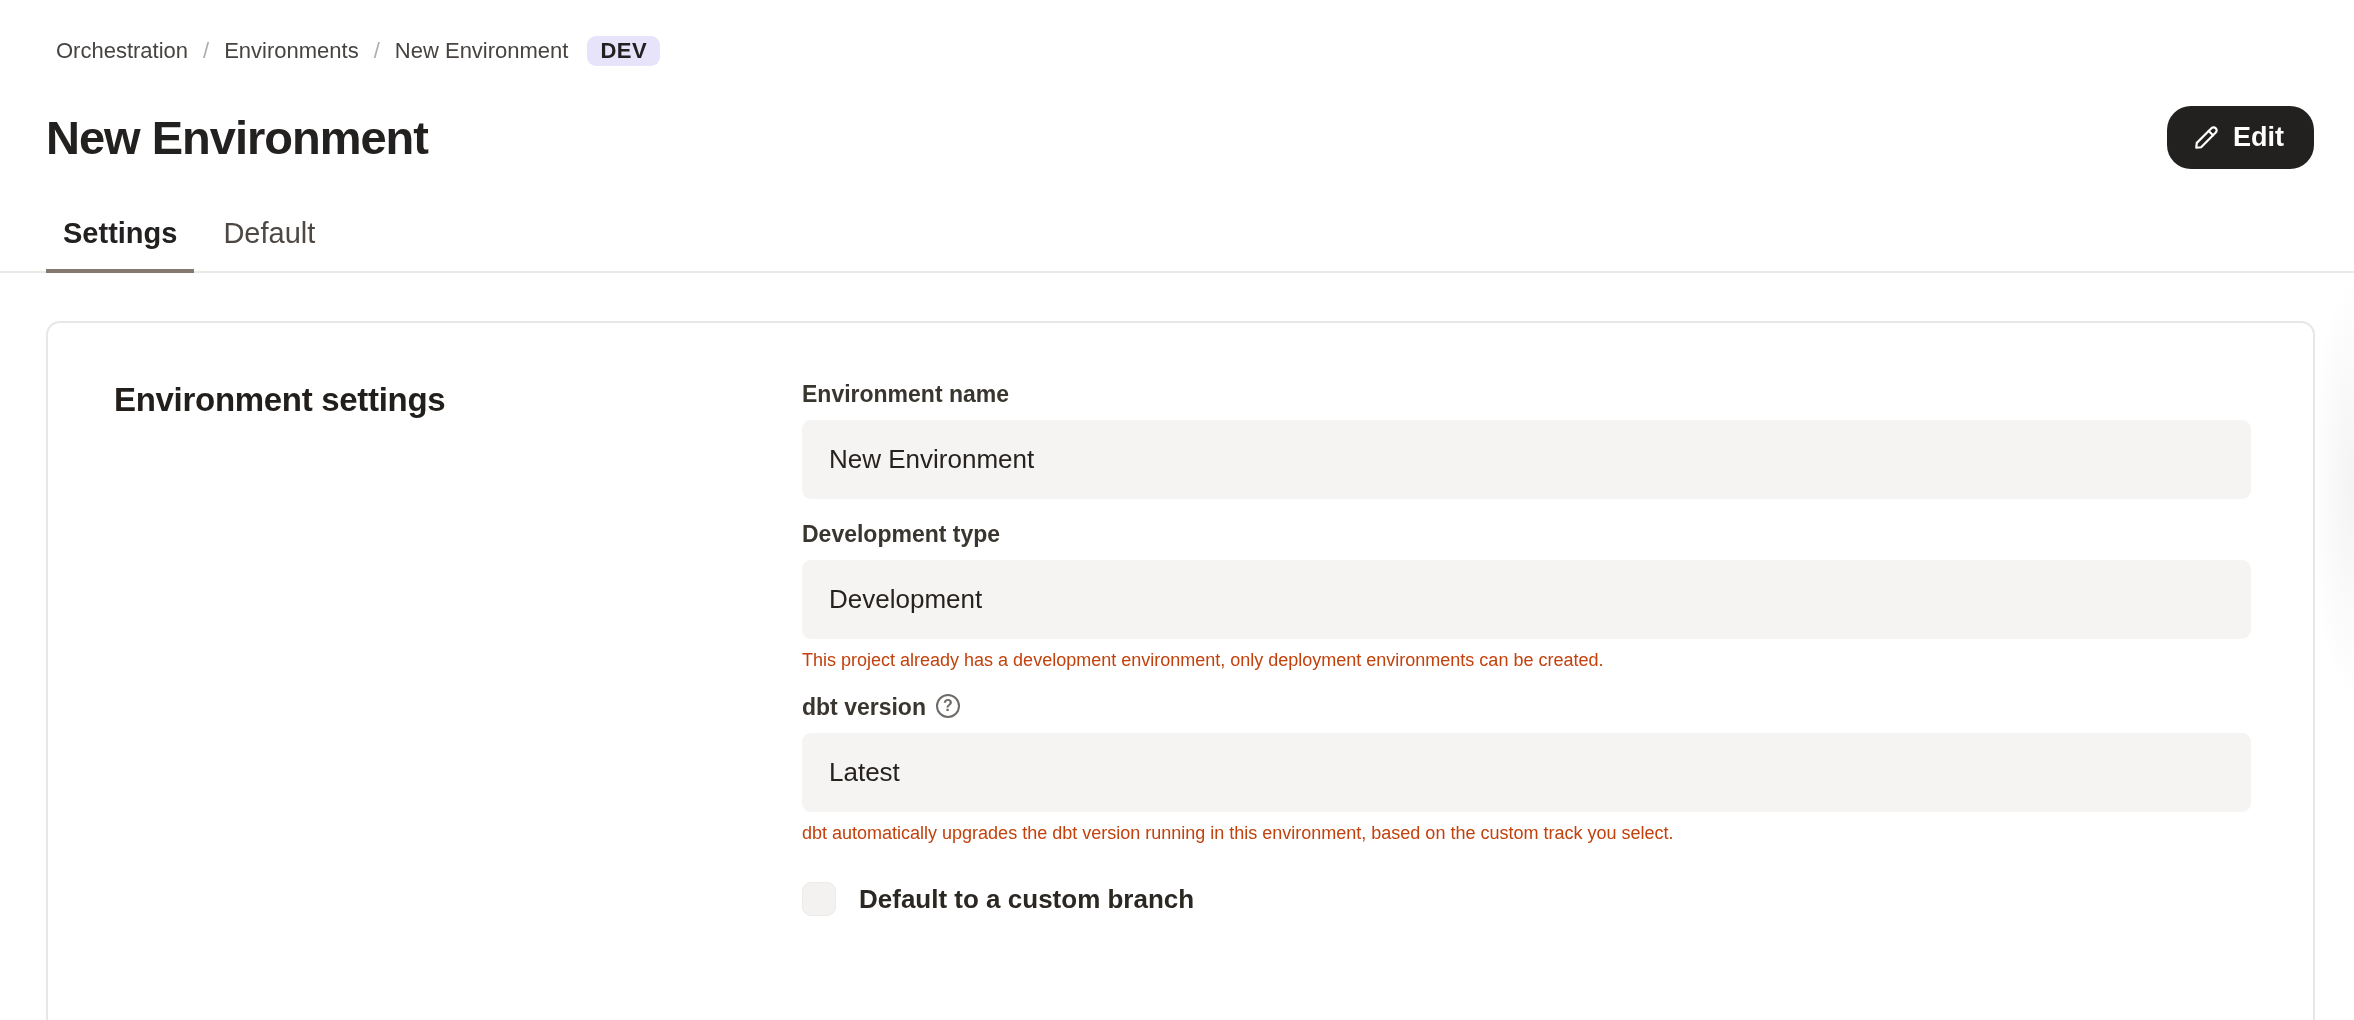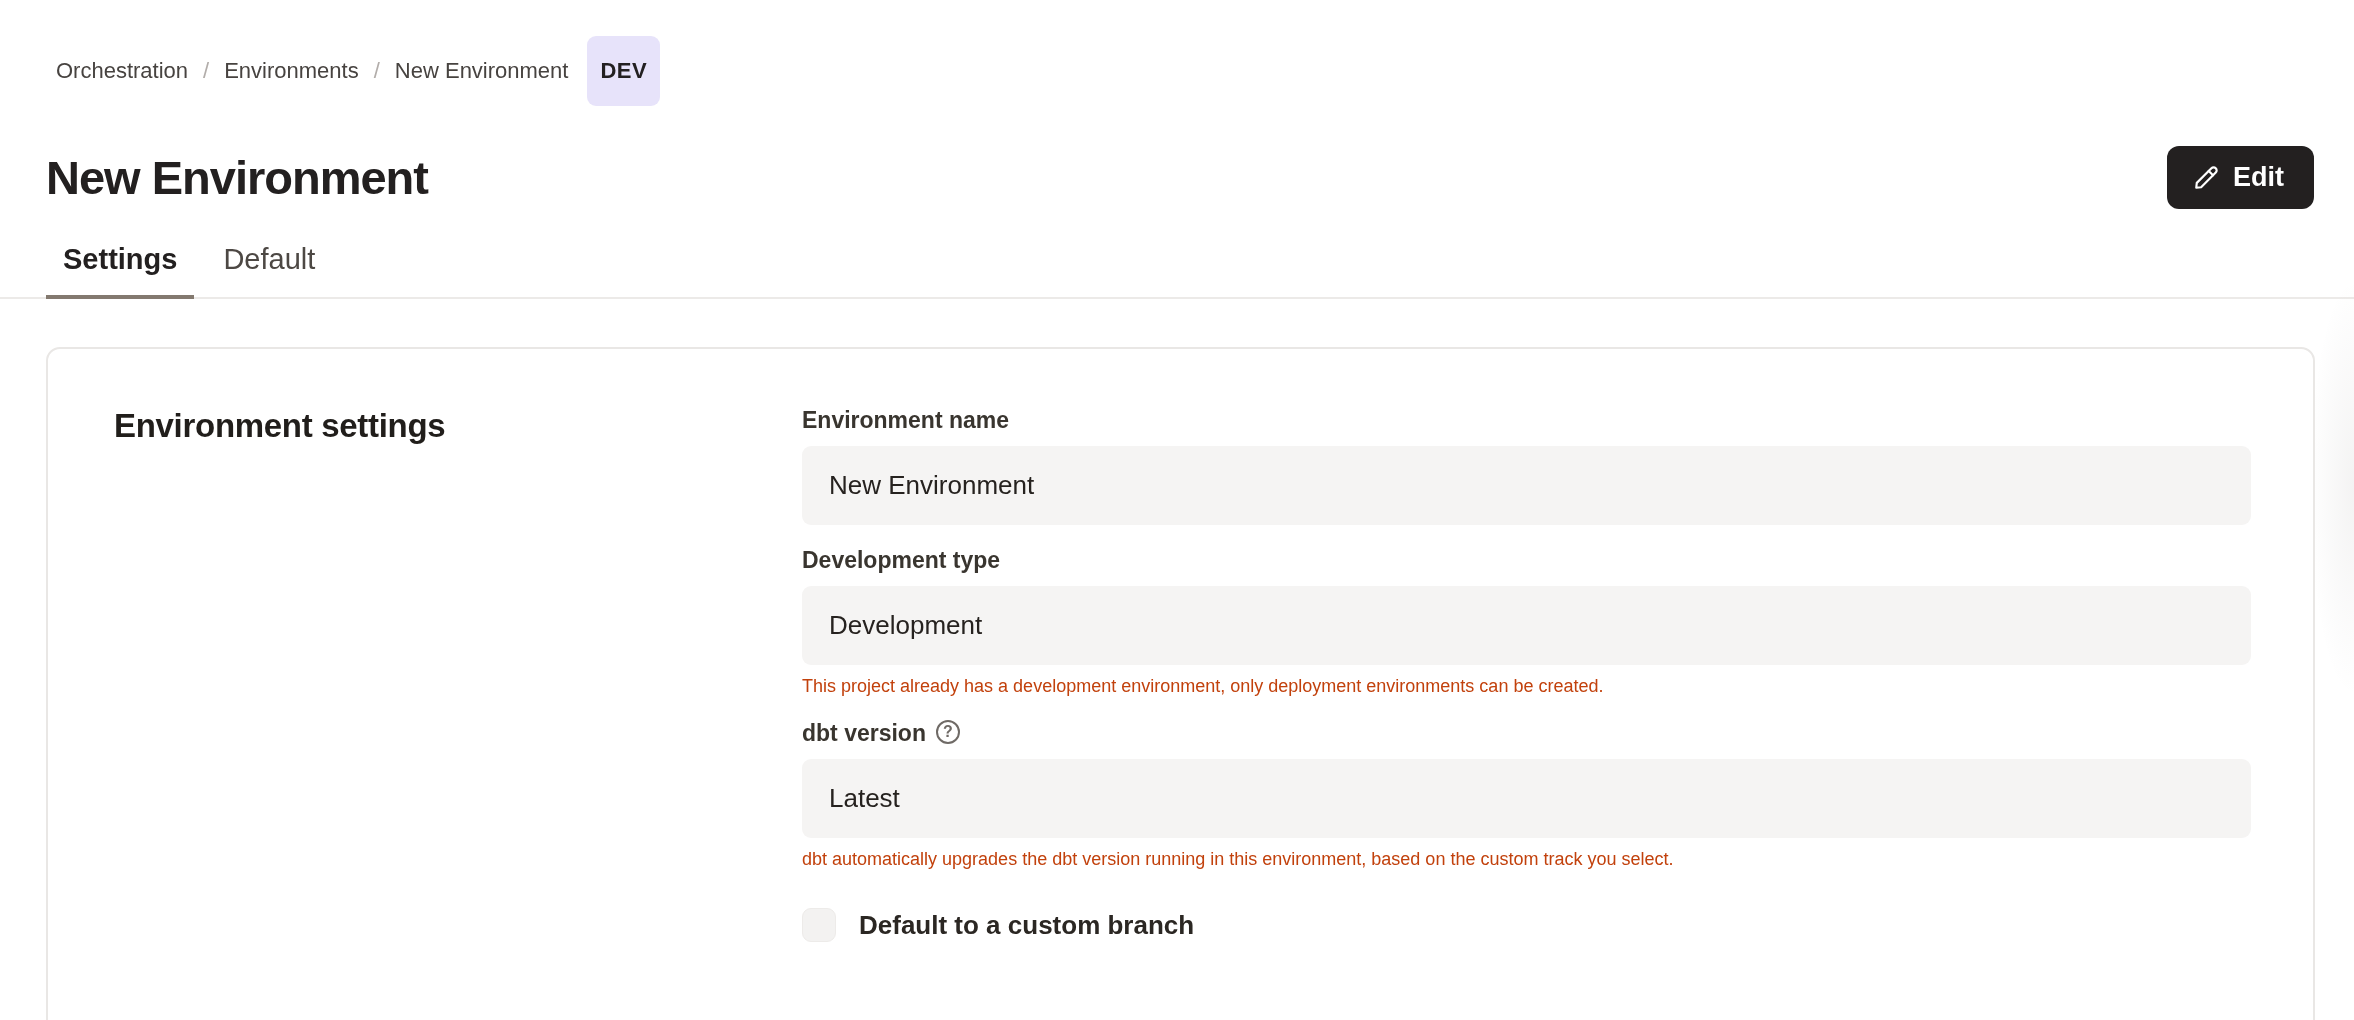--- a/index.html
+++ b/index.html
@@ -11,33 +11,33 @@
   .edge-glow { position:absolute; right:0; top:200px; width:70px; height:560px;
     background:radial-gradient(60px 280px at 100% 45%, rgba(60,55,50,0.06), rgba(60,55,50,0) 75%);
     pointer-events:none; }
 
   
   .breadcrumb { display:flex; align-items:center; gap:15px;
     margin:36px 0 0 56px; font-size:22px; font-weight:500; color:#474340;text-align:right; }
   .crumb { cursor:pointer; }
   .crumb-sep { color:#b2adaa; font-weight:400; }
   .badge-dev { background:#e7e3fa; color:#232021; font-size:22px; font-weight:600;
-    padding:22px 13px; border-radius:9px; margin-left:4px; letter-spacing:0.5px; }
+    padding:2px 13px; border-radius:9px; margin-left:4px; letter-spacing:0.5px; }
 
   
   .header-row { display:flex; align-items:center; justify-content:space-between;
     margin:40px 40px 0 46px; }
   .page-title { font-size:47px; font-weight:700; letter-spacing:-1px; color:#232020; }
   .edit-btn { display:flex; align-items:center; gap:14px; background:#232020; color:#ffffff;
-    border:none; border-radius:12px; height:63px; padding:0 30px 0 26px;
+    border:none; border-radius:24px; height:63px; padding:0 30px 0 26px;
     font-size:27px; font-weight:600; font-family:inherit; cursor:pointer; }
   .edit-btn svg { display:block; }
 
   
-  .tabs-strip { margin-top:26px; border-bottom:2px solid #eceae8; padding-left:46px; }
+  .tabs-strip { margin-top:40px; border-bottom:2px solid #eceae8; padding-left:46px; }
   .tabs { display:flex; gap:12px; }
   .tab { font-size:29px; padding:8px 17px 19px 17px; cursor:pointer;
     border-bottom:4px solid transparent; margin-bottom:-2px; color:#4d4844; font-weight:500; }
   .tab.active { color:#232020; font-weight:600; border-bottom-color:#83796f; }
 
   
   .card { margin:48px 0 0 46px; width:2269px; height:874px; background:#ffffff;
     border:2px solid #e9e7e5; border-radius:14px; position:relative; }
   .card-heading { position:absolute; left:66px; top:58px;
     font-size:33px; font-weight:600; color:#211e1b; letter-spacing:-0.3px; }

